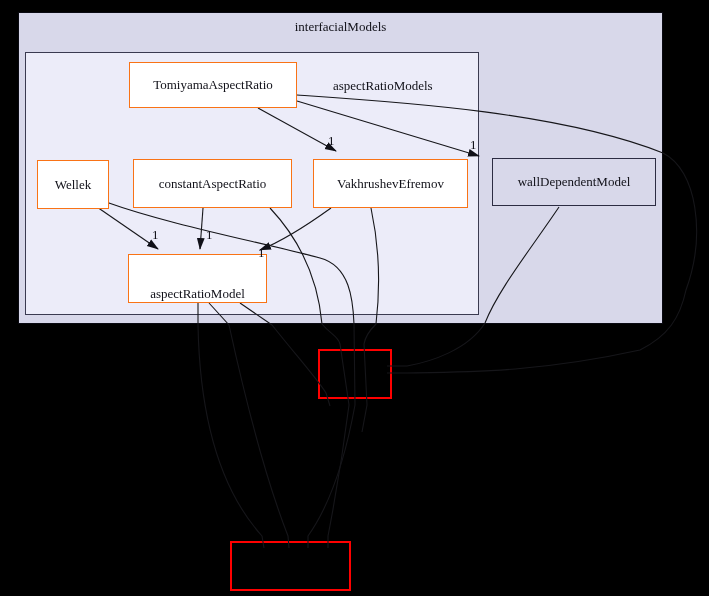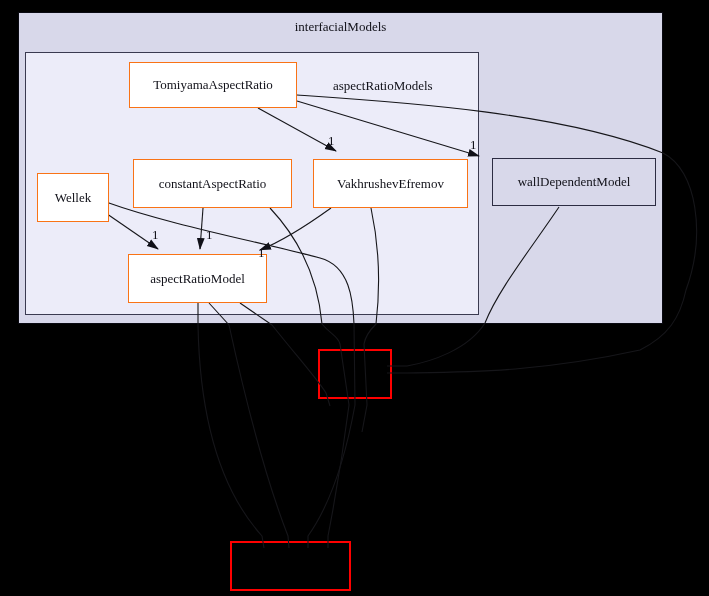--- a/index.html
+++ b/index.html
@@ -22,25 +22,25 @@
     white-space:nowrap;
   }
   .outer-label{left:18px;top:19px;width:645px;text-align:center;}
   .inner-label{left:333px;top:78px;width:122px;text-align:left;}
   .node{
     position:absolute;box-sizing:border-box;background:#fff;border:1px solid #f97316;
     display:flex;align-items:center;justify-content:center;
     font-size:13px;color:#101018;z-index:4;white-space:nowrap;
   }
   .node-tomiyama{left:129px;top:62px;width:168px;height:46px;}
-  .node-wellek{left:37px;top:173px;width:72px;height:49px;}
+  .node-wellek{left:37px;top:160px;width:72px;height:49px;}
   .node-constant{left:133px;top:159px;width:159px;height:49px;}
   .node-vakhrushev{left:313px;top:159px;width:155px;height:49px;}
   .node-walldep{left:492px;top:158px;width:164px;height:48px;background:#d8d8ea;border-color:#2c2c42;text-align:right;}
-  .node-aspectratiomodel{left:128px;top:254px;width:139px;height:49px;}
+  .node-aspectratiomodel{left:128px;top:254px;width:139px;height:49px;align-items:flex-end;}
   .red-node{
     position:absolute;box-sizing:border-box;background:#000;
     border:2px solid #ff0000;z-index:3;
   }
   .red-node-top{left:318px;top:349px;width:74px;height:50px;}
   .red-node-bottom{left:230px;top:541px;width:121px;height:50px;}
   #edges{position:absolute;left:0;top:0;width:709px;height:596px;z-index:3;pointer-events:none;}
   .edge-label{
     position:absolute;color:#101018;font-size:13px;line-height:14px;z-index:6;
   }

